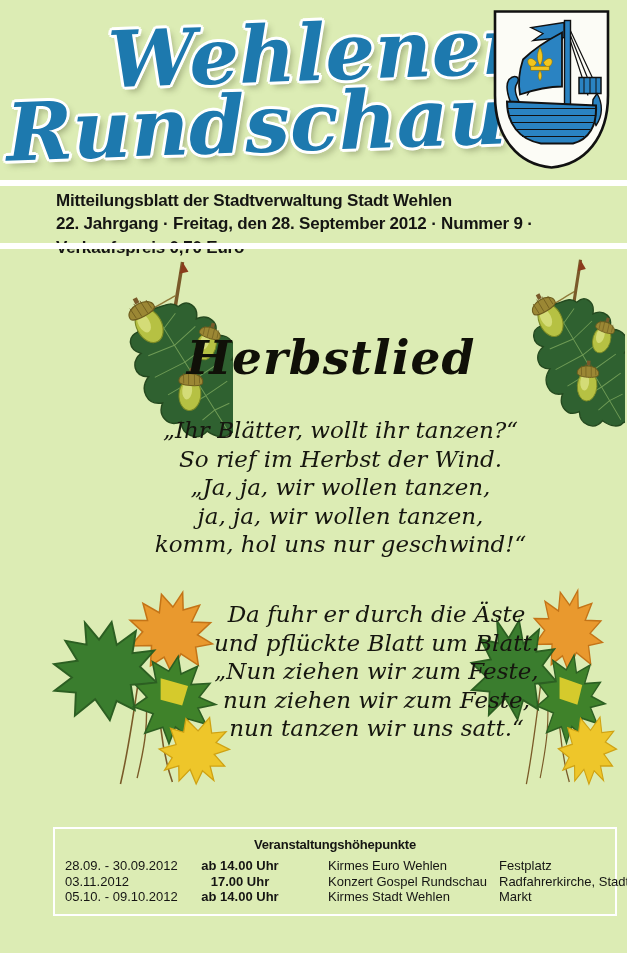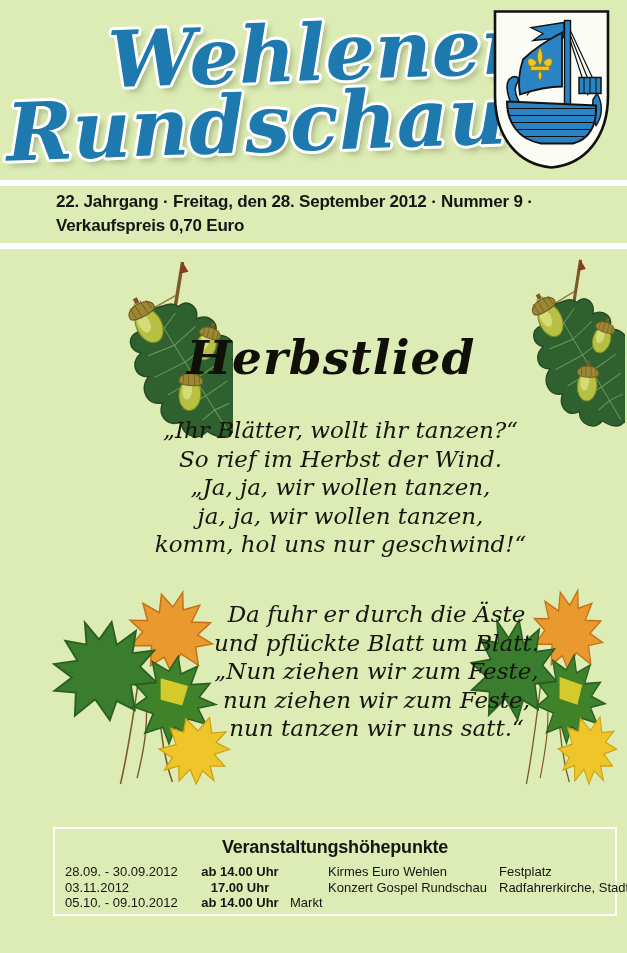--- a/index.html
+++ b/index.html
@@ -49,21 +49,21 @@
     font-size:23px;line-height:28.5px;color:#16160f;
   }
   .stanza1{left:27px;top:416px;}
   .stanza2{left:63px;top:600px;}
   
   .events{
     position:absolute;left:53px;top:827px;width:564px;height:89px;
     border:2px solid #ffffff;box-sizing:border-box;
   }
   .events-title{
-    text-align:center;font-weight:bold;font-size:18px;
+    text-align:center;font-weight:bold;font-size:13px;
     margin-top:8px;margin-bottom:6px;letter-spacing:-.2px;
   }
   .events-table{display:block;padding:0 10px;}
   .event-row{
     display:grid;grid-template-columns:125px 100px 209px 1fr;
     font-size:13px;line-height:15.5px;white-space:nowrap;
   }
   .event-time{text-align:center;font-weight:bold;}
   .event-name{padding-left:38px;}
   svg .ln{stroke:#111;fill:none;}
@@ -139,20 +139,21 @@
 
     <path d="M108,86 C114,96 114,108 107,118 C104,112 103,100 104,92 Z" fill="#2a83c2" stroke="#111" stroke-width="1.4"></path>
 
     <path d="M18,94 C18,116 30,132 52,136 L84,136 C100,132 108,118 107,98 Z" fill="#2a83c2" stroke="#111" stroke-width="2"></path>
     <path d="M19,101 H107 M20,108 H106 M23,115 H104 M27,122 H101 M33,129 H95" stroke="#111" stroke-width="1.1"></path>
   </svg>
 </div>
 
 <div class="sep sep-top"></div>
 <div class="infobar">
+  <div class="l1">Mitteilungsblatt der Stadtverwaltung Stadt Wehlen</div>
   <div class="l2">22. Jahrgang · Freitag, den 28. September 2012 · Nummer 9 · Verkaufspreis 0,70 Euro</div>
 </div>
 <div class="sep sep-bottom"></div>
 
 <svg class="art oak-left" viewBox="0 0 200 210">
     <use href="#oak-group"></use>
   </svg>
 <svg class="art oak-right" viewBox="0 0 200 210" preserveAspectRatio="none">
     <use href="#oak-group"></use>
   </svg>
@@ -192,16 +193,17 @@
     </div>
     <div class="event-row">
       <span class="event-date">03.11.2012</span>
       <span class="event-time">17.00 Uhr</span>
       <span class="event-name">Konzert Gospel Rundschau</span>
       <span class="event-location">Radfahrerkirche, Stadt Wehlen</span>
     </div>
     <div class="event-row">
       <span class="event-date">05.10. - 09.10.2012</span>
       <span class="event-time">ab 14.00 Uhr</span>
+      <span class="event-name">Kirmes Stadt Wehlen</span>
       <span class="event-location">Markt</span>
     </div>
   </div>
 </div>
 
 </body></html>

